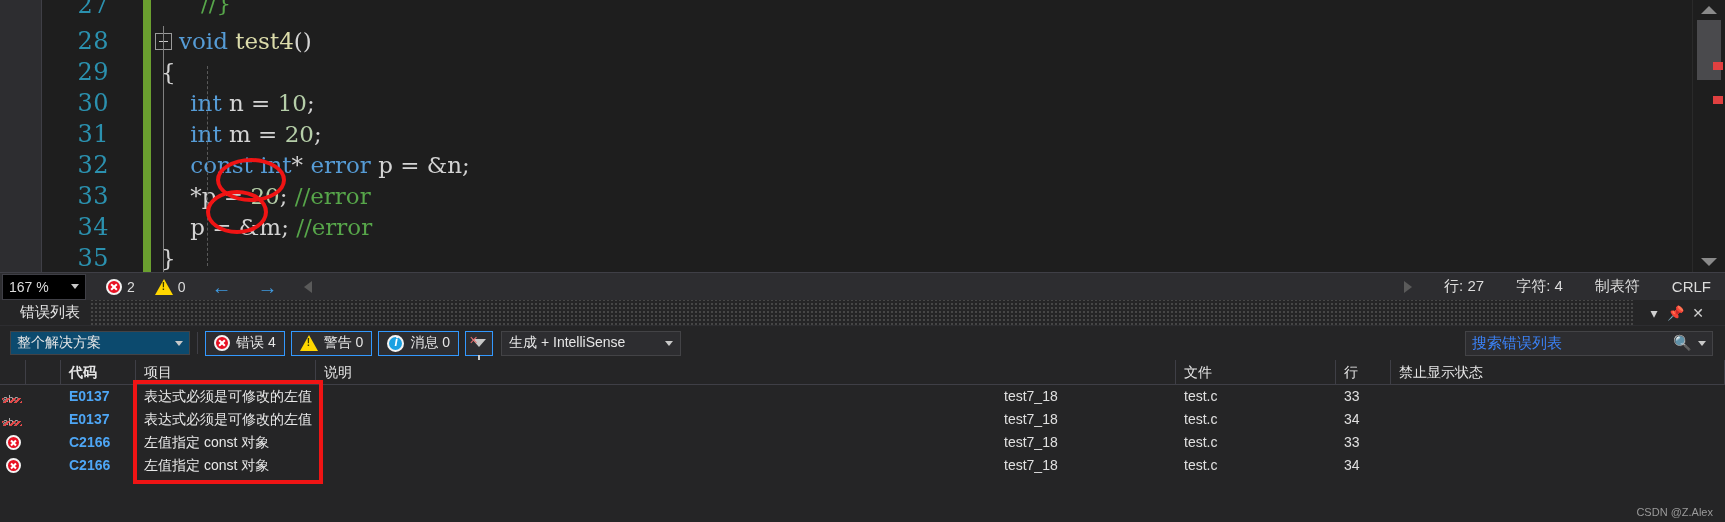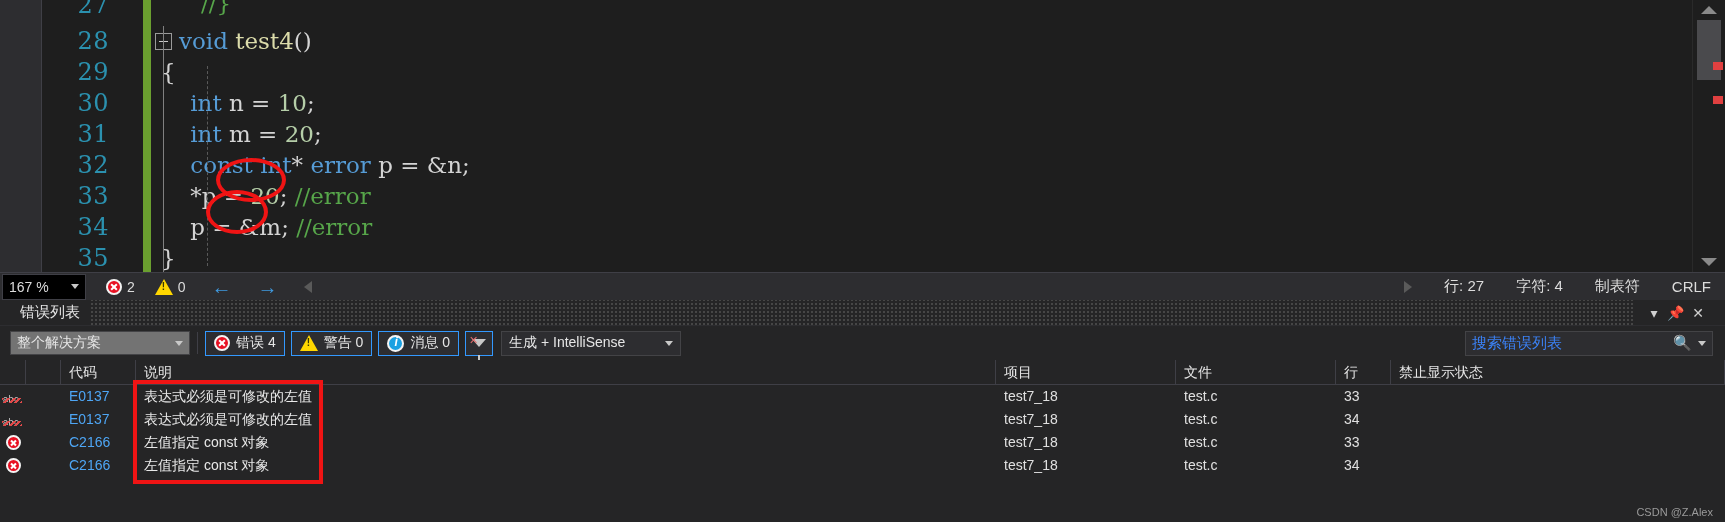--- a/index.html
+++ b/index.html
@@ -149,21 +149,21 @@
     background-size: 4px 4px; background-position: 0 6px;
     opacity: .9;
   }
   .head-btn { width: 22px; height: 22px; display: flex; align-items: center; justify-content: center; color: #d0d0d0; font-size: 14px; }
 
   .panel-toolbar {
     position: relative; height: 34px; display: flex; align-items: center;
     padding: 0 6px; gap: 0; background: #252526;
   }
   .scope-combo {
-    width: 180px; height: 24px; background: #737373; border: 1px solid #434346;
+    width: 180px; height: 24px; background: #0c4a6e; border: 1px solid #434346;
     display: flex; align-items: center; justify-content: space-between;
     padding: 0 6px; color: #e6e6e6; font-size: 14px; margin-left: 4px;
   }
   .tb-sep { width: 1px; height: 22px; background: #3f3f46; margin: 0 7px; }
   .toggle-btn {
     height: 25px; border: 1px solid #3399ff; background: #2d2d30;
     display: flex; align-items: center; gap: 6px; padding: 0 8px;
     color: #e6e6e6; font-size: 14px; margin-right: 6px;
   }
   .filter-btn {
@@ -192,21 +192,21 @@
   .grid-header {
     display: flex; height: 25px; align-items: center;
     border-bottom: 1px solid #3f3f46; color: #e6e6e6; font-size: 14px;
     background: #252526;
   }
   .gh { height: 25px; line-height: 25px; border-right: 1px solid #3f3f46; padding-left: 8px; overflow: hidden; white-space: nowrap; }
   .grid-row { display: flex; height: 23px; align-items: center; font-size: 14px; color: #e0e0e0; }
   .gc { height: 23px; line-height: 23px; padding-left: 8px; overflow: hidden; white-space: nowrap; }
   .c-icon  { width: 26px; flex: none; display: flex; align-items: center; justify-content: center; padding: 0; }
   .c-blank { width: 35px; flex: none; }
-  .c-code  { width: 75px; flex: none; color: #4ea6f5; }
+  .c-code  { width: 75px; flex: none; color: #4ea6f5; font-weight: bold; }
   .c-desc  { width: 860px; flex: none; color: #e8e8e8; }
   .c-proj  { width: 180px; flex: none; }
   .c-file  { width: 160px; flex: none; }
   .c-line  { width: 55px; flex: none; }
   .c-sup   { flex: 1; }
 
   .abc-ico { position: relative; width: 24px; height: 16px; }
   .abc-ico .t { position: absolute; left: 2px; top: -1px; font-size: 9px; color: #cfcfcf; letter-spacing: .5px; }
   .abc-ico .sq { position: absolute; left: 1px; top: 9px; width: 20px; height: 5px;
     background-image: repeating-linear-gradient(135deg,#e04a4a 0 2px, transparent 2px 4px); }
@@ -331,22 +331,22 @@
         <span class="mag">🔍</span>
         <span class="caret-dn"></span>
       </div>
     </div>
 
     <div class="grid">
       <div class="grid-header" id="grid-header">
           <div class="gh c-icon"></div>
           <div class="gh c-blank"></div>
           <div class="gh c-code" style="color: rgb(230, 230, 230);">代码</div>
+          <div class="gh c-proj">项目</div>
           <div class="gh c-desc" style="color: rgb(230, 230, 230);">说明</div>
-          <div class="gh c-proj">项目</div>
           <div class="gh c-file">文件</div>
           <div class="gh c-line">行</div>
           <div class="gh c-sup">禁止显示状态</div>
         </div>
       <div id="grid-body">
           <div class="grid-row">
             <div class="gc c-icon">
               <span class="abc-ico">
                 <span class="t">abc</span>
                 <span class="sq"></span>

